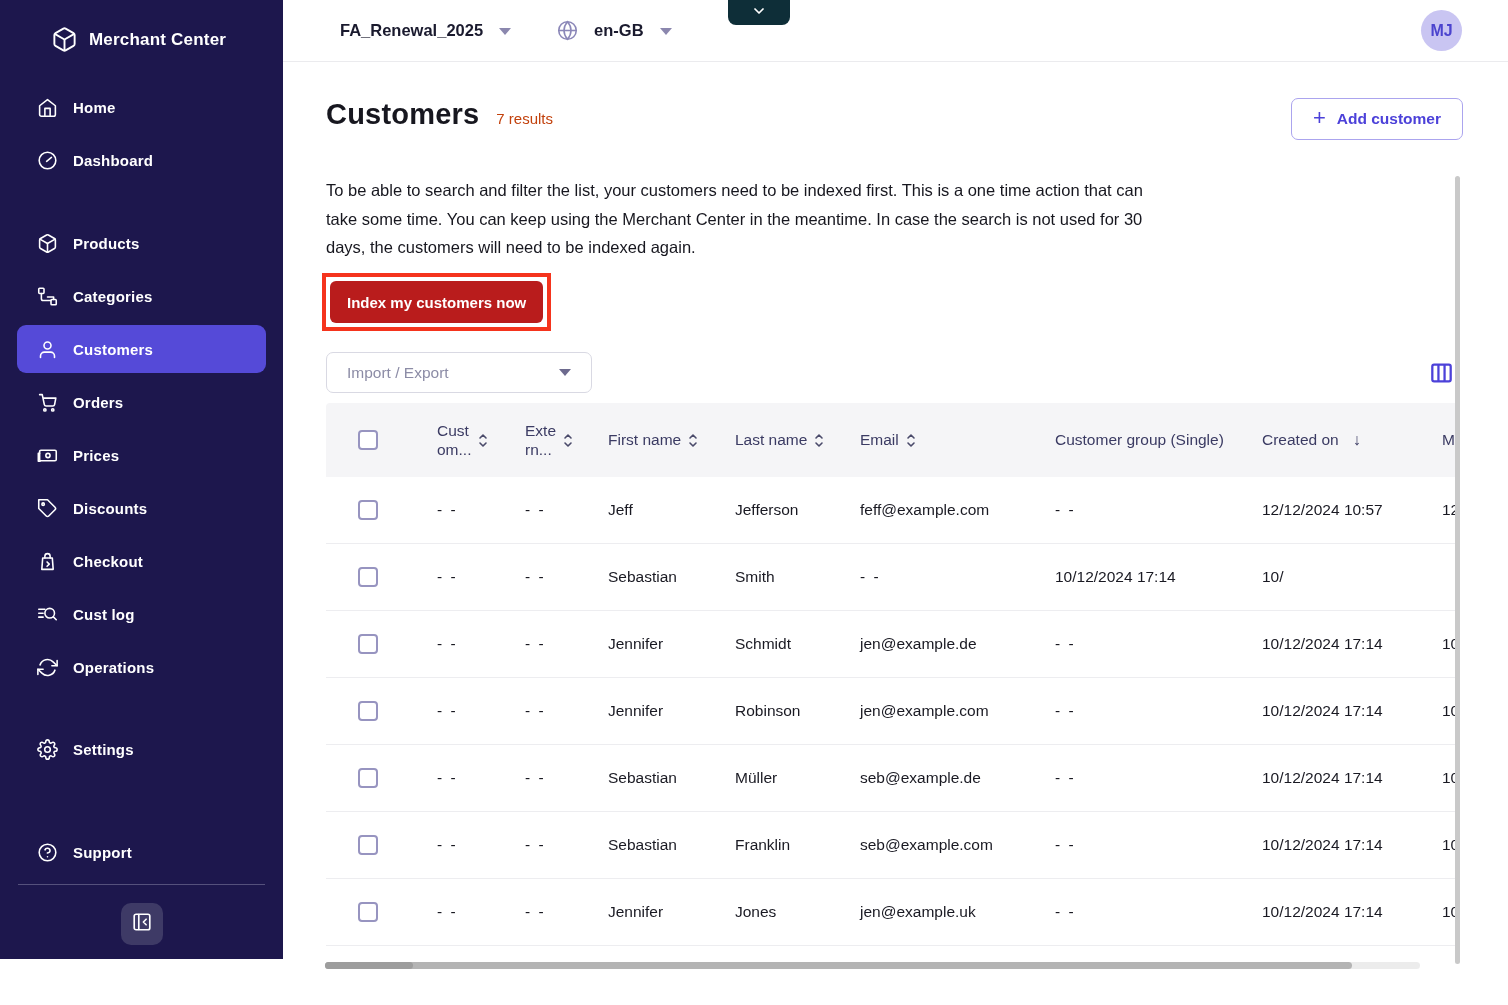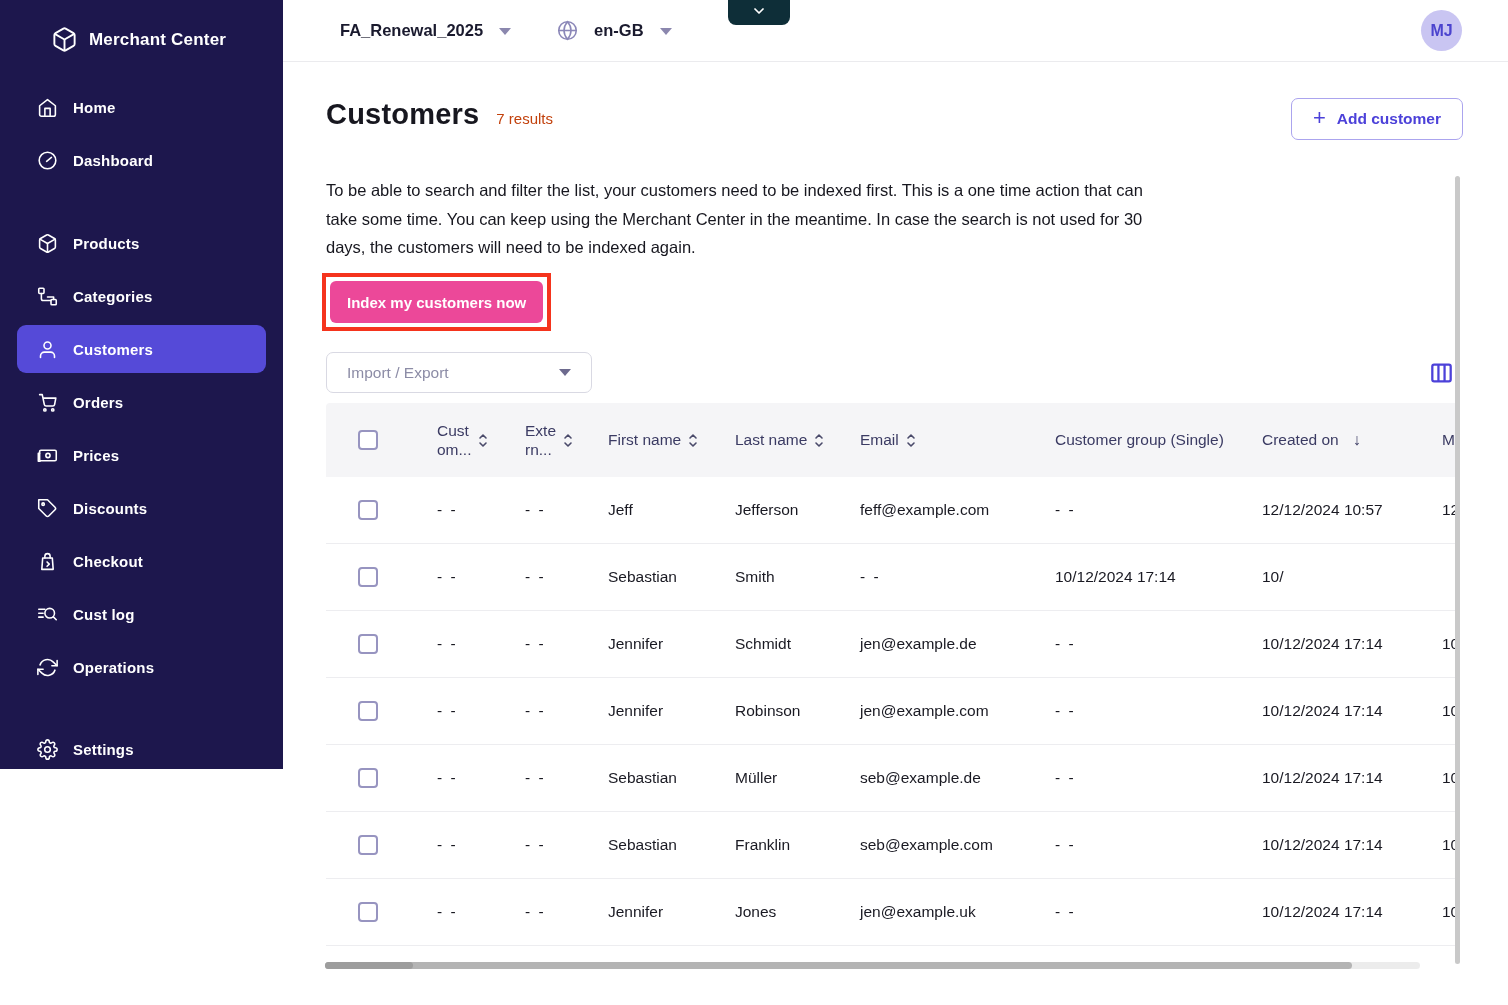--- a/index.html
+++ b/index.html
@@ -1,21 +1,21 @@
 <!DOCTYPE html>
 <html><head>
 <meta charset="utf-8">
 <style>
   * { box-sizing: border-box; margin: 0; padding: 0; }
   html,body { width:1508px; height:1005px; overflow:hidden; background:#fff;
               font-family:"Liberation Sans", sans-serif; }
   .app { position:relative; width:1508px; height:1005px; overflow:hidden; background:#fff; }
 
   
-  .sidebar { position:absolute; left:0; top:0; width:283px; height:769px;
+  .sidebar { position:absolute; left:0; top:0; width:283px; height:959px;
              background:#1d174d; color:#fff; display:flex; flex-direction:column;text-align:center; }
   .logo-row { display:flex; align-items:center; gap:11px; padding:17px 0 0 51px; height:62px; flex:0 0 auto; }
   .logo-title { font-size:17px; font-weight:700; letter-spacing:.2px; }
   .nav { flex:1 1 auto; display:flex; flex-direction:column; padding-top:19px; overflow:hidden; }
   .nav-item { display:flex; align-items:center; gap:15px; height:48px; margin:2.5px 17px;
               padding-left:19px; border-radius:9px; cursor:pointer; flex:0 0 auto; }
   .nav-item.selected { background:#554ad8; }
   .nav-item.gap-before { margin-top:32px; }
   .nav-icon { width:22px; height:22px; display:flex; align-items:center; justify-content:center; color:#fff; }
   .nav-label { font-size:15px; font-weight:600; letter-spacing:.2px; }
@@ -47,21 +47,21 @@
   .page-title { font-size:29px; font-weight:800; color:#17171f; letter-spacing:.2px; }
   .results { font-size:15px; font-weight:500; color:#c2410c; margin-left:17px; }
   .add-btn { position:absolute; right:45px; top:36px; height:42px; padding:0 21px;
              background:#fff; border:1px solid #aba4ee; border-radius:7px;
              display:flex; align-items:center; gap:11px; color:#4c41d9; font-size:15.5px;
              font-weight:600; cursor:pointer; }
   .plus { font-size:22px; font-weight:400; line-height:1; margin-top:-2px; }
   .notice { position:absolute; left:43px; top:114px; width:820px; font-size:16.5px;
             line-height:28.6px; color:#17171f; }
   .highlight-box { position:absolute; left:39px; top:211px; border:4px solid #f5341d; padding:4px; }
-  .index-btn { height:42px; padding:0 17px; background:#ec4899; color:#fff; border:none;
+  .index-btn { height:42px; padding:0 17px; background:#b91c1c; color:#fff; border:none;
                border-radius:6px; font-size:15px; font-weight:600; cursor:pointer;
                font-family:"Liberation Sans", sans-serif; }
   .import-row { position:absolute; left:43px; top:290px; }
   .import-btn { width:266px; height:41px; background:#fff; border:1px solid #d9d9e3; border-radius:7px;
                 display:flex; align-items:center; justify-content:space-between; padding:0 20px;
                 font-size:15.5px; color:#8c8ca6; cursor:pointer;gap:24px; }
   .import-caret { width:0; height:0; border-left:6px solid transparent; border-right:6px solid transparent;
                   border-top:7px solid #6d6a8e; }
   .columns-btn { position:absolute; right:56px; top:301px; width:21px; height:20px; color:#4c41d9; cursor:pointer; }
 
@@ -218,20 +218,46 @@
         <div class="nav-item gap-before">
           <span class="nav-icon">
             <svg width="21" height="21" viewBox="0 0 24 24" fill="none" stroke="currentColor" stroke-width="1.8" stroke-linecap="round" stroke-linejoin="round">
               <circle cx="12" cy="12" r="3.2"></circle>
               <path d="M19.4 15a1.65 1.65 0 0 0 .33 1.82l.06.06a2 2 0 0 1 0 2.83 2 2 0 0 1-2.83 0l-.06-.06a1.65 1.65 0 0 0-1.82-.33 1.65 1.65 0 0 0-1 1.51V21a2 2 0 0 1-2 2 2 2 0 0 1-2-2v-.09A1.65 1.65 0 0 0 9 19.4a1.65 1.65 0 0 0-1.82.33l-.06.06a2 2 0 0 1-2.83 0 2 2 0 0 1 0-2.83l.06-.06a1.65 1.65 0 0 0 .33-1.82 1.65 1.65 0 0 0-1.51-1H3a2 2 0 0 1-2-2 2 2 0 0 1 2-2h.09A1.65 1.65 0 0 0 4.6 9a1.65 1.65 0 0 0-.33-1.82l-.06-.06a2 2 0 0 1 0-2.83 2 2 0 0 1 2.83 0l.06.06a1.65 1.65 0 0 0 1.82.33H9a1.65 1.65 0 0 0 1-1.51V3a2 2 0 0 1 2-2 2 2 0 0 1 2 2v.09a1.65 1.65 0 0 0 1 1.51 1.65 1.65 0 0 0 1.82-.33l.06-.06a2 2 0 0 1 2.83 0 2 2 0 0 1 0 2.83l-.06.06a1.65 1.65 0 0 0-.33 1.82V9a1.65 1.65 0 0 0 1.51 1H21a2 2 0 0 1 2 2 2 2 0 0 1-2 2h-.09a1.65 1.65 0 0 0-1.51 1z"></path>
             </svg>
           </span>
                  <span class="nav-label">Settings</span>
         </div>
       </nav>
+    <div class="sidebar-bottom">
+      <div id="support-slot">
+          <div class="nav-item">
+            <span class="nav-icon">
+              <svg width="21" height="21" viewBox="0 0 24 24" fill="none" stroke="currentColor" stroke-width="1.8" stroke-linecap="round" stroke-linejoin="round">
+                <circle cx="12" cy="12" r="9.5"></circle>
+                <path d="M9.1 9a3 3 0 0 1 5.8 1c0 2-3 2.6-3 2.6"></path>
+                <line x1="12" y1="16.8" x2="12" y2="16.9"></line>
+              </svg>
+            </span>
+                 <span class="nav-label">Support</span>
+          </div>
+        </div>
+      <div class="sidebar-divider"></div>
+      <div class="collapse-row">
+        <div class="collapse-btn">
+          <span>
+            <svg width="22" height="22" viewBox="0 0 24 24" fill="none" stroke="#fff" stroke-width="1.8" stroke-linecap="round" stroke-linejoin="round">
+                <rect x="3.5" y="3.5" width="17" height="17" rx="2"></rect>
+                <line x1="8.5" y1="4" x2="8.5" y2="20"></line>
+                <polyline points="16.5 9 13.5 12 16.5 15"></polyline>
+              </svg>
+          </span>
+        </div>
+      </div>
+    </div>
   </aside>
 
   <header class="topbar">
     <div class="tb-group">
       <span class="tb-project">FA_Renewal_2025</span>
       <span class="caret-down"></span>
     </div>
     <div class="tb-group tb-locale-group">
       <span class="globe">
         <svg width="21" height="21" viewBox="0 0 24 24" fill="none" stroke="#8b87b8" stroke-width="1.8">

